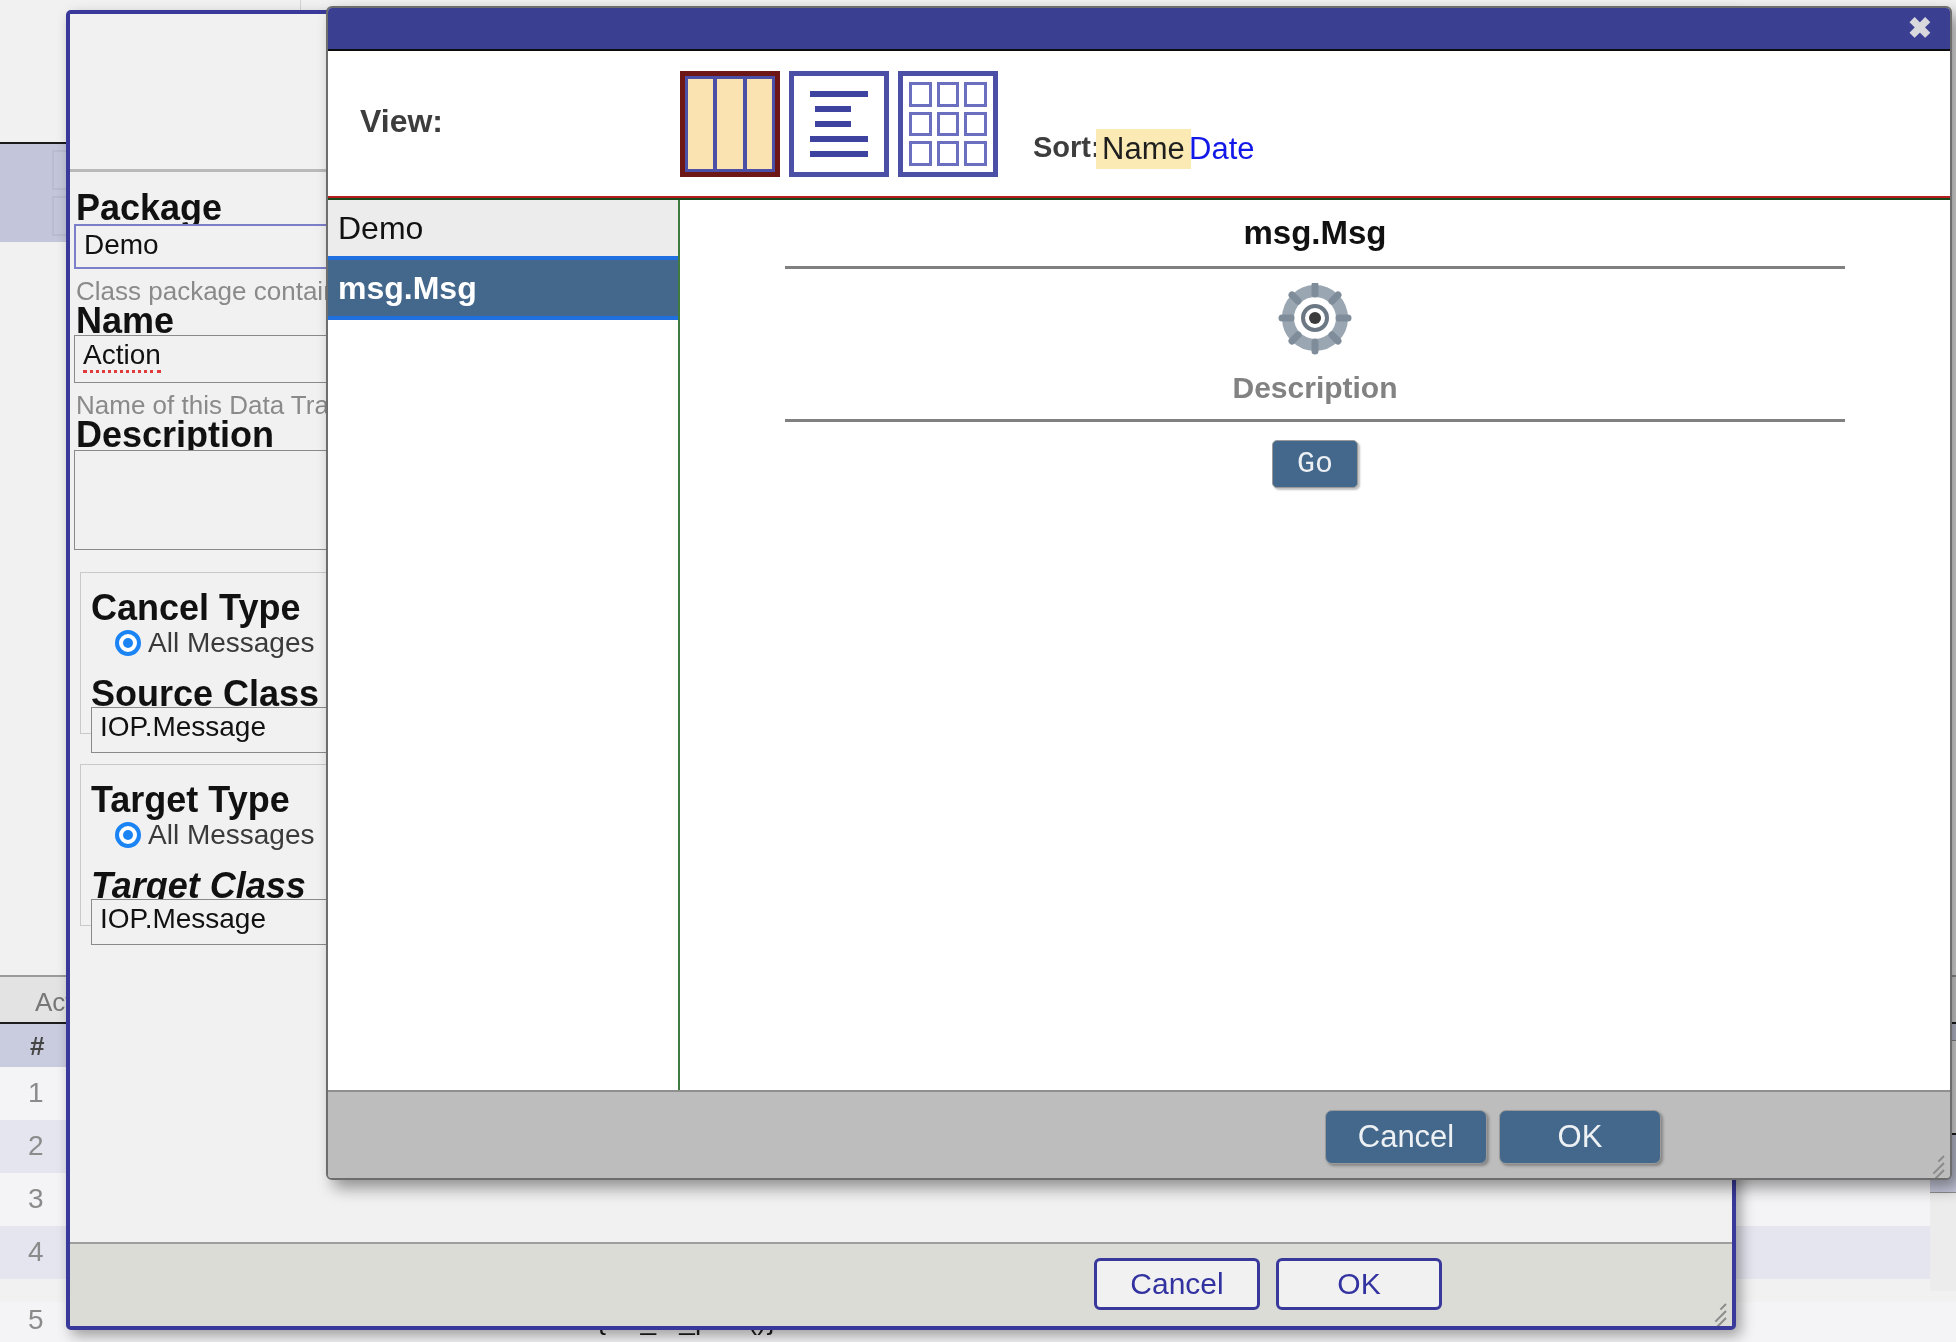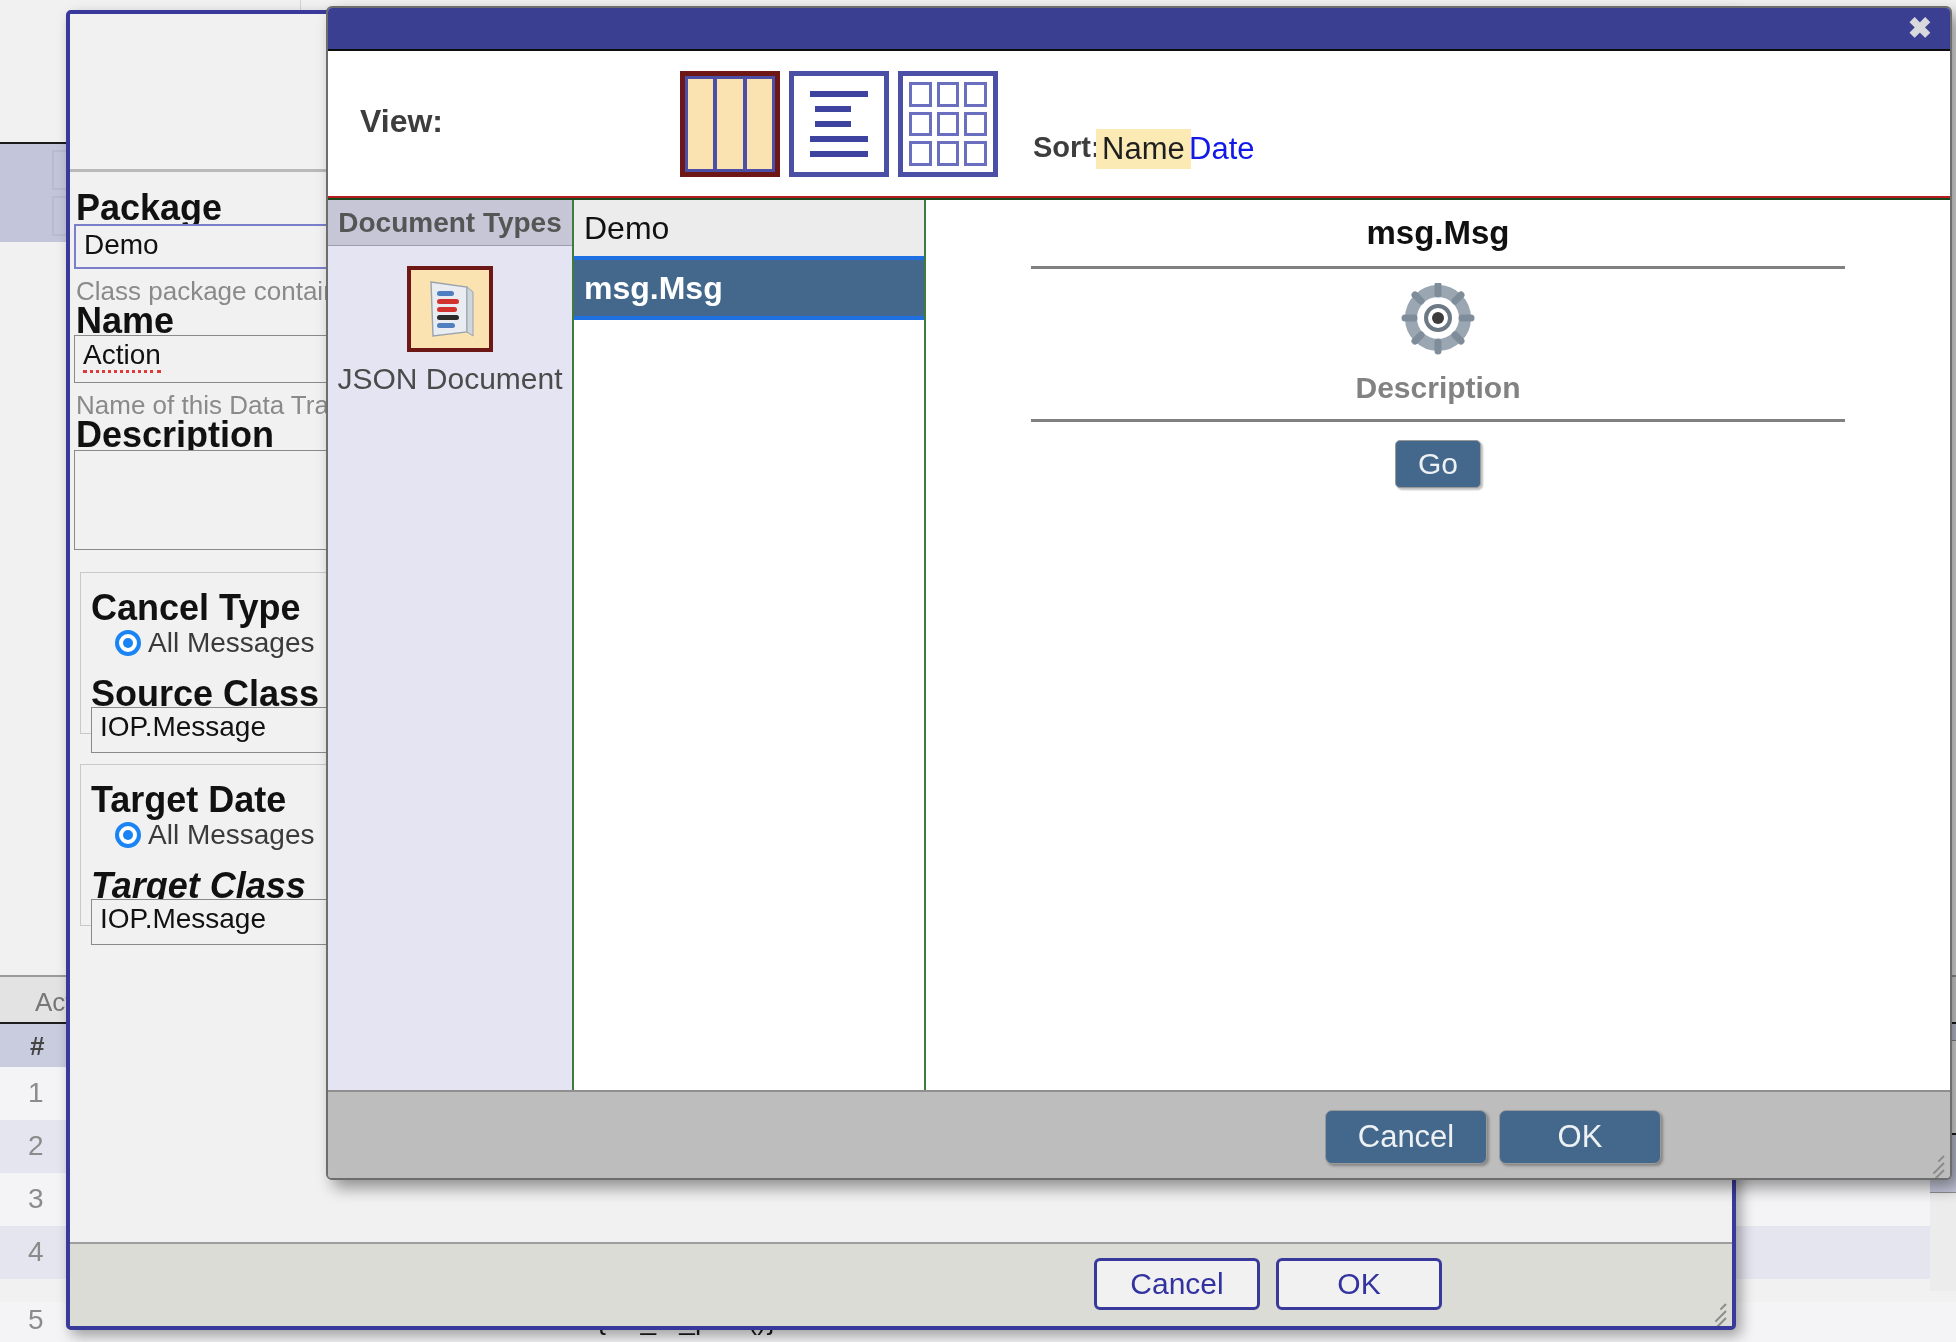--- a/index.html
+++ b/index.html
@@ -109,21 +109,21 @@
   .frow.parent{background:#ececec;color:#111;}
   .frow.sel{background:#43688c;color:#fff;font-weight:bold;border-top:4px solid #1f6fe0;border-bottom:4px solid #1f6fe0;height:64px;}
   .fcol.c3{flex:1;background:#fff;}
   .detail{padding-top:14px;}
   .detail .dtitle{text-align:center;font-size:33px;font-weight:bold;color:#111;}
   .detail hr{border:none;border-top:3px solid #808080;margin:14px 105px;}
   .detail .gear{margin:8px auto 0;width:74px;height:74px;}
   .detail .dsub{text-align:center;font-size:30px;font-weight:bold;color:#828282;margin-top:14px;}
   .detail .dval{font-size:31px;color:#111;margin-left:8px;margin-top:5px;}
   .btn-go{display:block;margin:18px auto 0;width:86px;height:48px;background:#43688c;border:1px solid #9a9a9a;border-radius:5px;
-    color:#eef1f4;font-size:30px;font-family:Liberation Sans, sans-serif;cursor:pointer;box-shadow:2px 2px 2px rgba(0,0,0,.25);}
+    color:#eef1f4;font-size:30px;font-family:Liberation Mono, monospace;cursor:pointer;box-shadow:2px 2px 2px rgba(0,0,0,.25);}
   #finder-footer{position:absolute;left:0;bottom:0;width:100%;height:86px;background:#bdbdbd;border-top:2px solid #8f8f8f;}
   .btn-solid{position:absolute;top:18px;height:54px;background:#43688c;border:1px solid #9a9a9a;border-radius:7px;
     color:#eef1f4;font-size:31px;font-family:"Liberation Sans",sans-serif;cursor:pointer;
     display:flex;align-items:center;justify-content:center;box-shadow:2px 2px 3px rgba(0,0,0,.3);}
 </style>
 </head>
 <body>
 
 <div id="bg-layer">
 
@@ -204,21 +204,21 @@
         <span class="radio"></span>
         <span class="radio-label">All Messages</span>
       </div>
       <div class="fld-label" style="left:10px;top:100px;">Source Class</div>
       <div class="fld-input" style="left:10px;top:134px;width:1260px;height:46px;">
         <span>IOP.Message</span>
       </div>
     </div>
 
     <div class="group-box" style="left:10px;top:592px;width:1290px;height:160px;">
-      <div class="fld-label" style="left:10px;top:14px;">Target Date</div>
+      <div class="fld-label" style="left:10px;top:14px;">Target Type</div>
       <div class="radio-row" style="left:34px;top:54px;">
         <span class="radio"></span>
         <span class="radio-label">All Messages</span>
       </div>
       <div class="fld-label" style="left:10px;top:100px;font-style:italic;">Target Class</div>
       <div class="fld-input" style="left:10px;top:134px;width:1260px;height:46px;">
         <span>IOP.Message</span>
       </div>
     </div>
   </div>
@@ -271,37 +271,20 @@
 
     <span class="sort-label">Sort:</span>
     <span class="sort-opt active">Name</span>
     <span class="sort-opt inactive">Date</span>
 
 
   </div>
 
   <div id="finder-cols">
 
-    <div class="fcol c1">
-      <div class="chead">Document Types</div>
-      <div class="tile">
-        <div class="thumb">
-          <svg width="58" height="62" viewBox="0 0 58 62" aria-hidden="true">
-            <polygon points="10,4 46,9 46,54 12,58" fill="#e9edf2" stroke="#9aa3ad" stroke-width="1.4"></polygon>
-            <polygon points="46,9 52,14 52,58 46,54" fill="#cfd6de" stroke="#9aa3ad" stroke-width="1"></polygon>
-            <rect x="16" y="13" width="17" height="5" rx="2.5" fill="#4f7fc0"></rect>
-            <rect x="16" y="21" width="22" height="5" rx="2.5" fill="#d2322d"></rect>
-            <rect x="16" y="29" width="20" height="5" rx="2.5" fill="#d2322d"></rect>
-            <rect x="16" y="37" width="22" height="5" rx="2.5" fill="#2b2b2b"></rect>
-            <rect x="16" y="45" width="18" height="5" rx="2.5" fill="#4f7fc0"></rect>
-          </svg>
-        </div>
-        <div class="cap">JSON Document</div>
-      </div>
-    </div>
 
     <div class="fcol c2">
       <div class="frow parent">
         <span>Demo</span>
       </div>
       <div class="frow sel">
         <span>msg.Msg</span>
       </div>
     </div>
 

